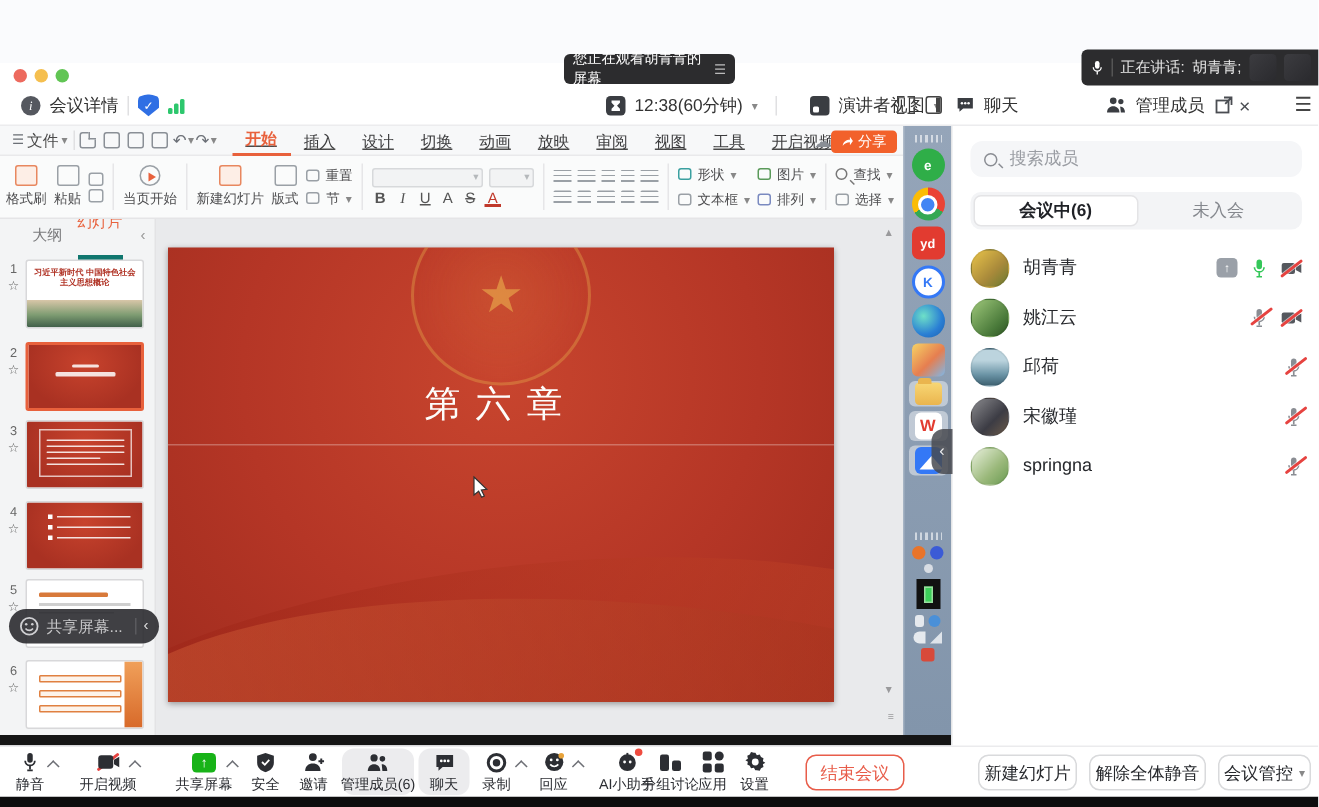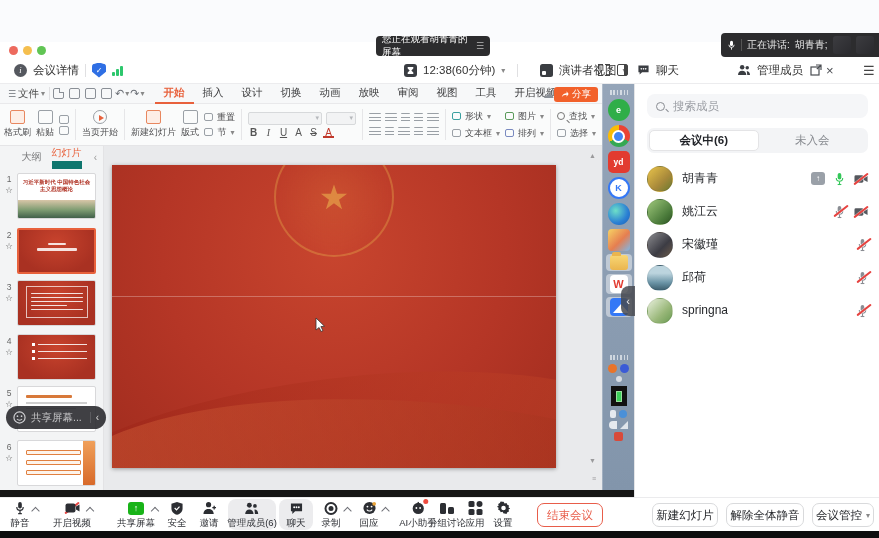--- a/index.html
+++ b/index.html
@@ -46,21 +46,21 @@
   #hdr-popout{left:810px;} #hdr-close{left:826px;} #hdr-more{left:863px;}
   .ham-lines{font-size:13px;color:#444;}
 
   
   #wps{position:absolute;left:0;top:84px;width:602px;height:406px;background:#fff;}
   #wps-menubar{position:absolute;left:0;top:0;width:602px;height:20px;background:#f7f8f9;border-bottom:1px solid #e9e9eb;display:flex;align-items:center;font-size:10.5px;color:#4a4a4a;}
   #wps-menubar .mitem{display:flex;align-items:center;gap:2px;padding:0 4px;}
   .qicon{width:11px;height:11px;border:1.1px solid #8a8f96;border-radius:2px;margin:0 2.5px;}
   .qicon.fold{position:relative;} .qicon.fold::after{content:"";position:absolute;right:-1px;top:-1px;width:4px;height:4px;background:#f7f8f9;border-left:1.1px solid #8a8f96;border-bottom:1.1px solid #8a8f96;}
   .uarrow{font-size:11px;color:#6b6f76;margin:0 1px;}
-  #wps-tabs{display:flex;align-items:flex-start;gap:0;margin-left:10px;}
+  #wps-tabs{display:flex;align-items:flex-end;gap:0;margin-left:10px;text-decoration:underline;}
   #wps-tabs .wtab{padding:2px 9px;color:#3c3c3e;cursor:default;}
   #wps-tabs .wtab.active{color:#e8613c;font-weight:bold;border-bottom:2px solid #e8613c;}
   .mag{width:10px;height:10px;border:1.4px solid #777;border-radius:50%;position:relative;margin-left:12px;}
   .mag::after{content:"";position:absolute;left:8px;top:8px;width:4px;height:1.4px;background:#777;transform:rotate(45deg);}
   #share-btn{position:absolute;right:4px;top:2.5px;height:15px;background:#f2612b;color:#fff;border-radius:3px;font-size:9.5px;display:flex;align-items:center;gap:3px;padding:0 7px;}
   #cloud-ic{position:absolute;right:48px;top:4px;color:#8a8f96;font-size:11px;}
 
   #wps-ribbon{position:absolute;left:0;top:20px;width:602px;height:42px;background:#fafbfb;border-bottom:1px solid #e5e5e7;display:flex;align-items:stretch;font-size:9px;color:#555;}
   .rsep{width:1px;background:#e6e6e8;margin:5px 2px;}
   .rgroup{display:flex;align-items:center;gap:5px;padding:3px 4px;}
@@ -74,21 +74,21 @@
   .fmt-letter{font-size:10px;color:#555;width:11px;text-align:center;}
   .fmt-letter.b{font-weight:bold;} .fmt-letter.i{font-style:italic;font-family:"Liberation Serif",serif;}
   .fmt-letter.u{text-decoration:underline;} .fmt-letter.s{text-decoration:line-through;}
   .selbox{height:13px;border:1px solid #d7d9db;background:#f2f3f4;border-radius:2px;position:relative;}
   .selbox::after{content:"▾";position:absolute;right:2px;top:1px;font-size:7px;color:#b5b8bb;}
   .lineico{width:12px;height:9px;background:repeating-linear-gradient(to bottom,#9aa0a6 0 1px,transparent 1px 3.6px);border-radius:1px;}
   .lineico.short{width:9px;}
 
   #wps-side{position:absolute;left:0;top:62px;width:104px;height:344px;background:#f3f4f5;border-right:1px solid #e3e3e5;overflow:hidden;}
   #side-hdr{display:flex;align-items:center;justify-content:center;gap:10px;height:22px;font-size:10px;color:#7a7a7c;position:relative;}
-  #side-hdr .stab.active{color:#e8613c;border-bottom:8px solid #0f766e;padding-bottom:1px;}
+  #side-hdr .stab.active{color:#e8613c;border-bottom:4px solid #0f766e;padding-bottom:15px;}
   #side-hdr .collapse{position:absolute;right:6px;color:#999;font-size:10px;}
   .thumb{position:absolute;left:17px;width:79px;height:46px;background:#fff;border:1px solid #d8d8da;border-radius:2px;overflow:hidden;}
   .thumb.sel{border:2px solid #e8613c;}
   .tmeta{position:absolute;left:3px;width:12px;text-align:center;font-size:8.5px;color:#666;line-height:1.25;}
   .redbg{background:radial-gradient(ellipse at 50% 30%,#c8432d,#a93122 75%);}
   .t1-title{color:#b03224;font-size:5.5px;text-align:center;line-height:1.25;padding:5px 4px 0;font-weight:bold;}
   .t1-photo{position:absolute;left:0;bottom:0;width:100%;height:42%;background:linear-gradient(180deg,#d8c6a8 0%,#7e9c72 55%,#41604a 100%);}
   .tline{background:rgba(255,255,255,.85);height:2px;border-radius:1px;margin:3px auto;}
   .tbox3{margin:5px auto 0;width:62px;height:32px;border:.8px solid rgba(255,255,255,.7);padding:3px 4px;}
   .tbox3 .tline{margin:2.5px 0;height:1.5px;}
@@ -507,20 +507,21 @@
           <div class="t6bar"></div>
           <div class="t6bar"></div>
       </div>
     </div>
 
     <div id="wps-canvas">
       <div id="slide">
         <div id="emblem">★</div>
         <div class="wave" id="wave1"></div>
         <div class="wave" id="wave2"></div>
+        <div id="slide-chapter">第六章</div>
         <div id="slide-hairline"></div>
         <svg id="cursor" width="11" height="15" viewBox="0 0 11 15">
             <path d="M1 1l8.5 8.2-3.6.4 2 4-1.8.9-2-4L1 13z" fill="#fff" stroke="#333" stroke-width=".8"></path>
           </svg>
       </div>
       <span class="scroll-ar" style="top:6px">▲</span>
       <span class="scroll-ar" style="bottom:26px">▼</span>
       <span class="scroll-ar" style="bottom:8px">≡</span>
     </div>
   </div>
@@ -622,36 +623,36 @@
             </span>
           <span class="ic-wrap slash">
               <svg width="14" height="12" viewBox="0 0 15 12">
                 <rect x="0.5" y="2" width="9.5" height="8" rx="1.5" fill="#55585e"></rect>
                 <path d="M10.5 5l4-2.3v6.6l-4-2.3z" fill="#55585e"></path>
               </svg>
             </span>
         </span>
       </div>
       <div class="mrow">
-        <span class="avatar av4"></span>
-        <span class="mname">宋徽瑾</span>
+        <span class="avatar av3"></span>
+        <span class="mname">邱荷</span>
         <span class="micons">
             <span class="ic-wrap slash">
               <svg width="11" height="14" viewBox="0 0 12 15">
                 <rect x="4" y="1" width="4" height="7" rx="2" fill="#8a8d93"></rect>
                 <path d="M2.5 6.5a3.5 3.5 0 0 0 7 0" fill="none" stroke="#8a8d93" stroke-width="1.2"></path>
                 <line x1="6" y1="10.2" x2="6" y2="13" stroke="#8a8d93" stroke-width="1.2"></line>
                 <line x1="4" y1="13.5" x2="8" y2="13.5" stroke="#8a8d93" stroke-width="1.2"></line>
               </svg>
             </span>
           </span>
       </div>
       <div class="mrow">
-        <span class="avatar av3"></span>
-        <span class="mname">邱荷</span>
+        <span class="avatar av4"></span>
+        <span class="mname">宋徽瑾</span>
         <span class="micons">
             <span class="ic-wrap slash">
               <svg width="11" height="14" viewBox="0 0 12 15">
                 <rect x="4" y="1" width="4" height="7" rx="2" fill="#8a8d93"></rect>
                 <path d="M2.5 6.5a3.5 3.5 0 0 0 7 0" fill="none" stroke="#8a8d93" stroke-width="1.2"></path>
                 <line x1="6" y1="10.2" x2="6" y2="13" stroke="#8a8d93" stroke-width="1.2"></line>
                 <line x1="4" y1="13.5" x2="8" y2="13.5" stroke="#8a8d93" stroke-width="1.2"></line>
               </svg>
             </span>
           </span>

